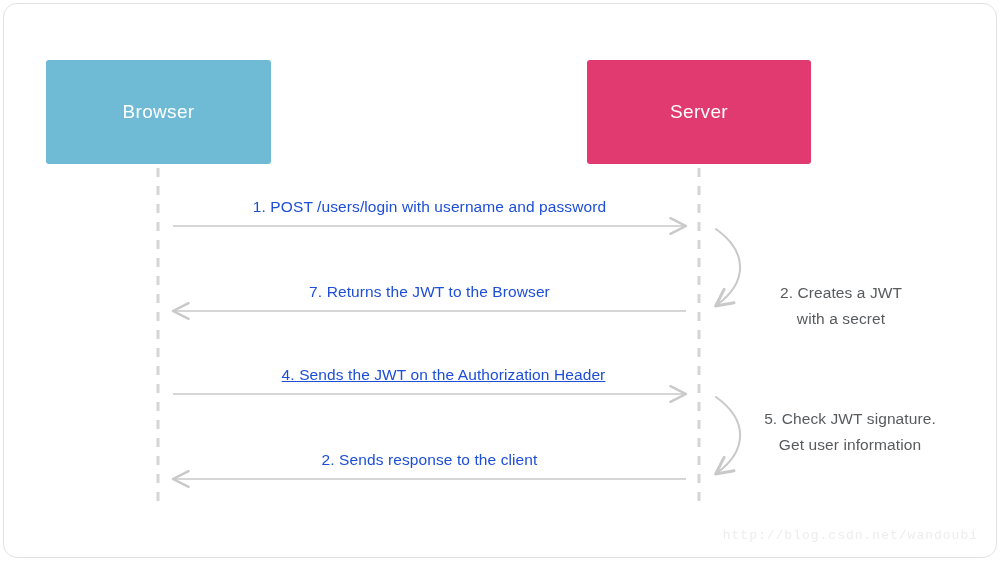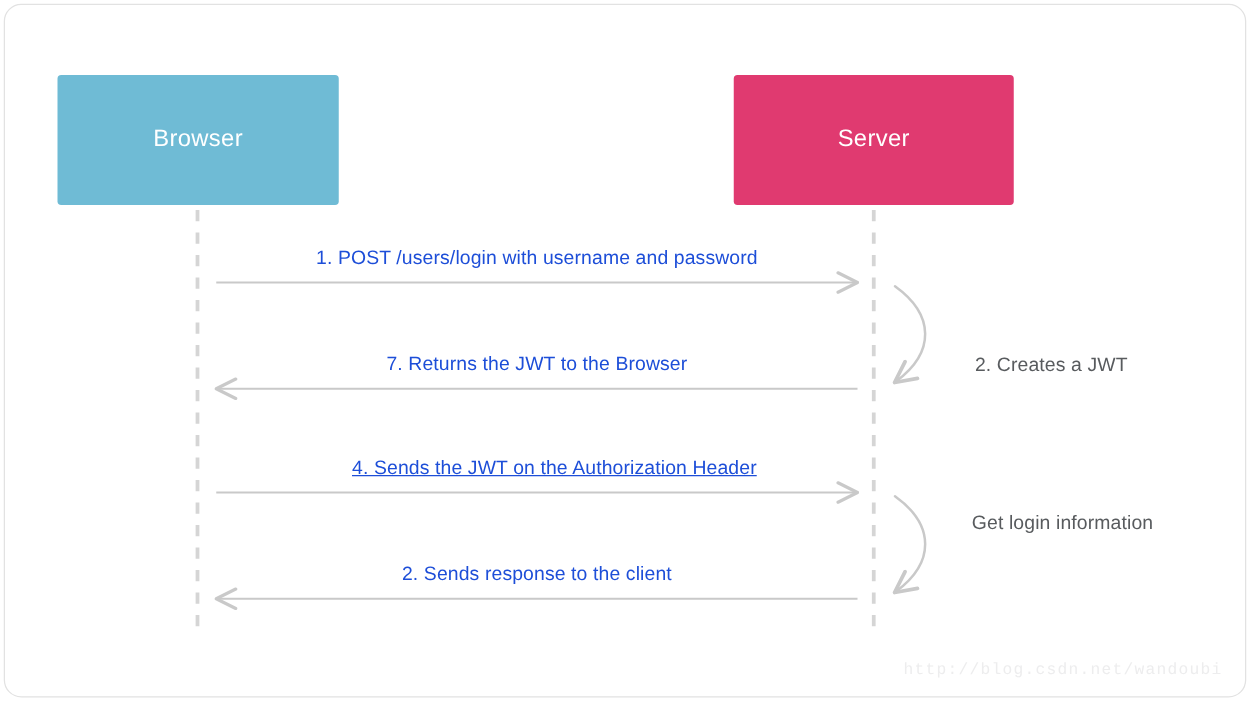--- a/index.html
+++ b/index.html
@@ -151,27 +151,29 @@
   </div>
 
   <div class="participant" id="participant-server">
     <span>Server</span>
   </div>
 
   <div class="msg-label centered" style="left:173px; top:198px; width:513px;">1. POST /users/login with username and password</div>
 
   <div class="note-label" style="left:746px; top:240px; width:190px;margin-top:40px;">
     <div>2. Creates a JWT</div>
+    <div>with a secret</div>
   </div>
 
   <div class="msg-label centered" style="left:173px; top:283px; width:513px;">7. Returns the JWT to the Browser</div>
 
   <div class="msg-label centered" style="left:187px; top:366px; width:513px;text-decoration:underline;">4. Sends the JWT on the Authorization Header</div>
 
   <div class="note-label" style="left:745px; top:406px; width:210px;">
-    <div>Get login information</div>
+    <div>5. Check JWT signature.</div>
+    <div>Get user information</div>
   </div>
 
   <div class="msg-label centered" style="left:173px; top:451px; width:513px;">2. Sends response to the client</div>
 
   <div id="watermark">http://blog.csdn.net/wandoubi</div>
 
 </div>
 
 </body></html>

